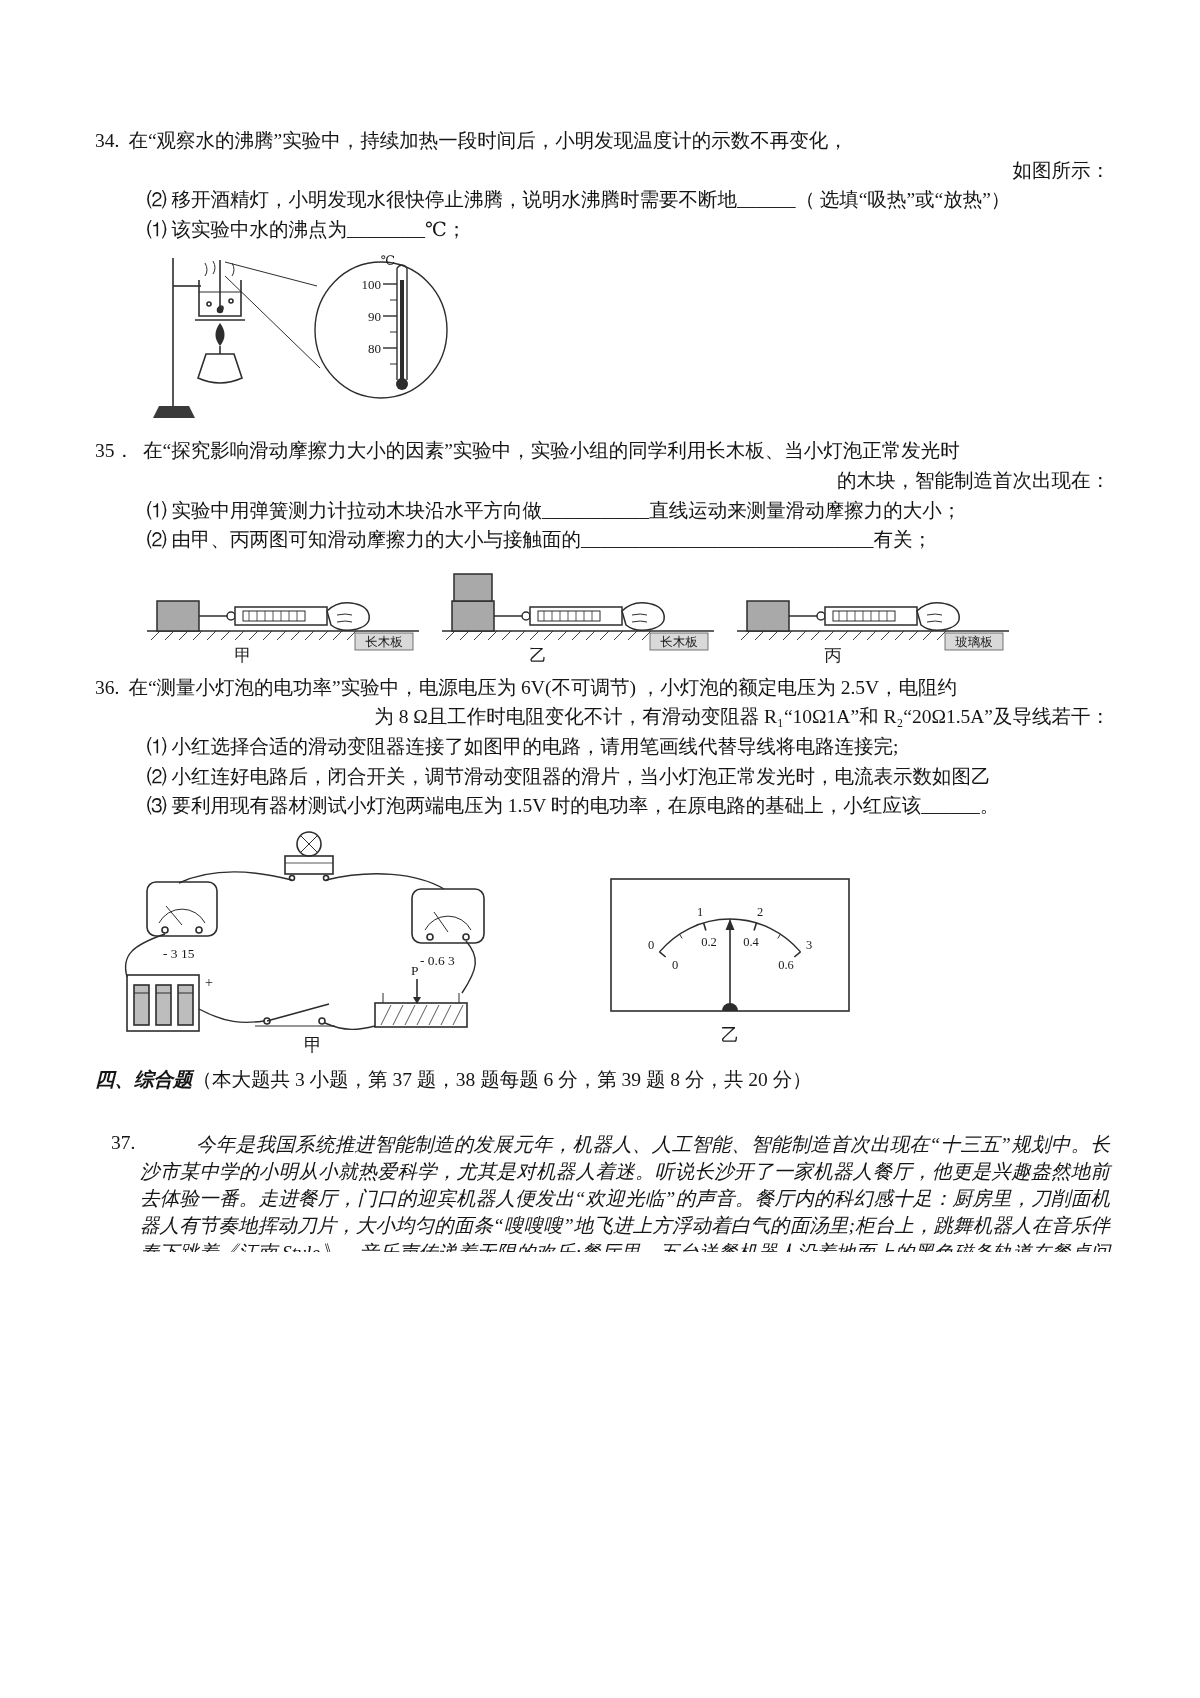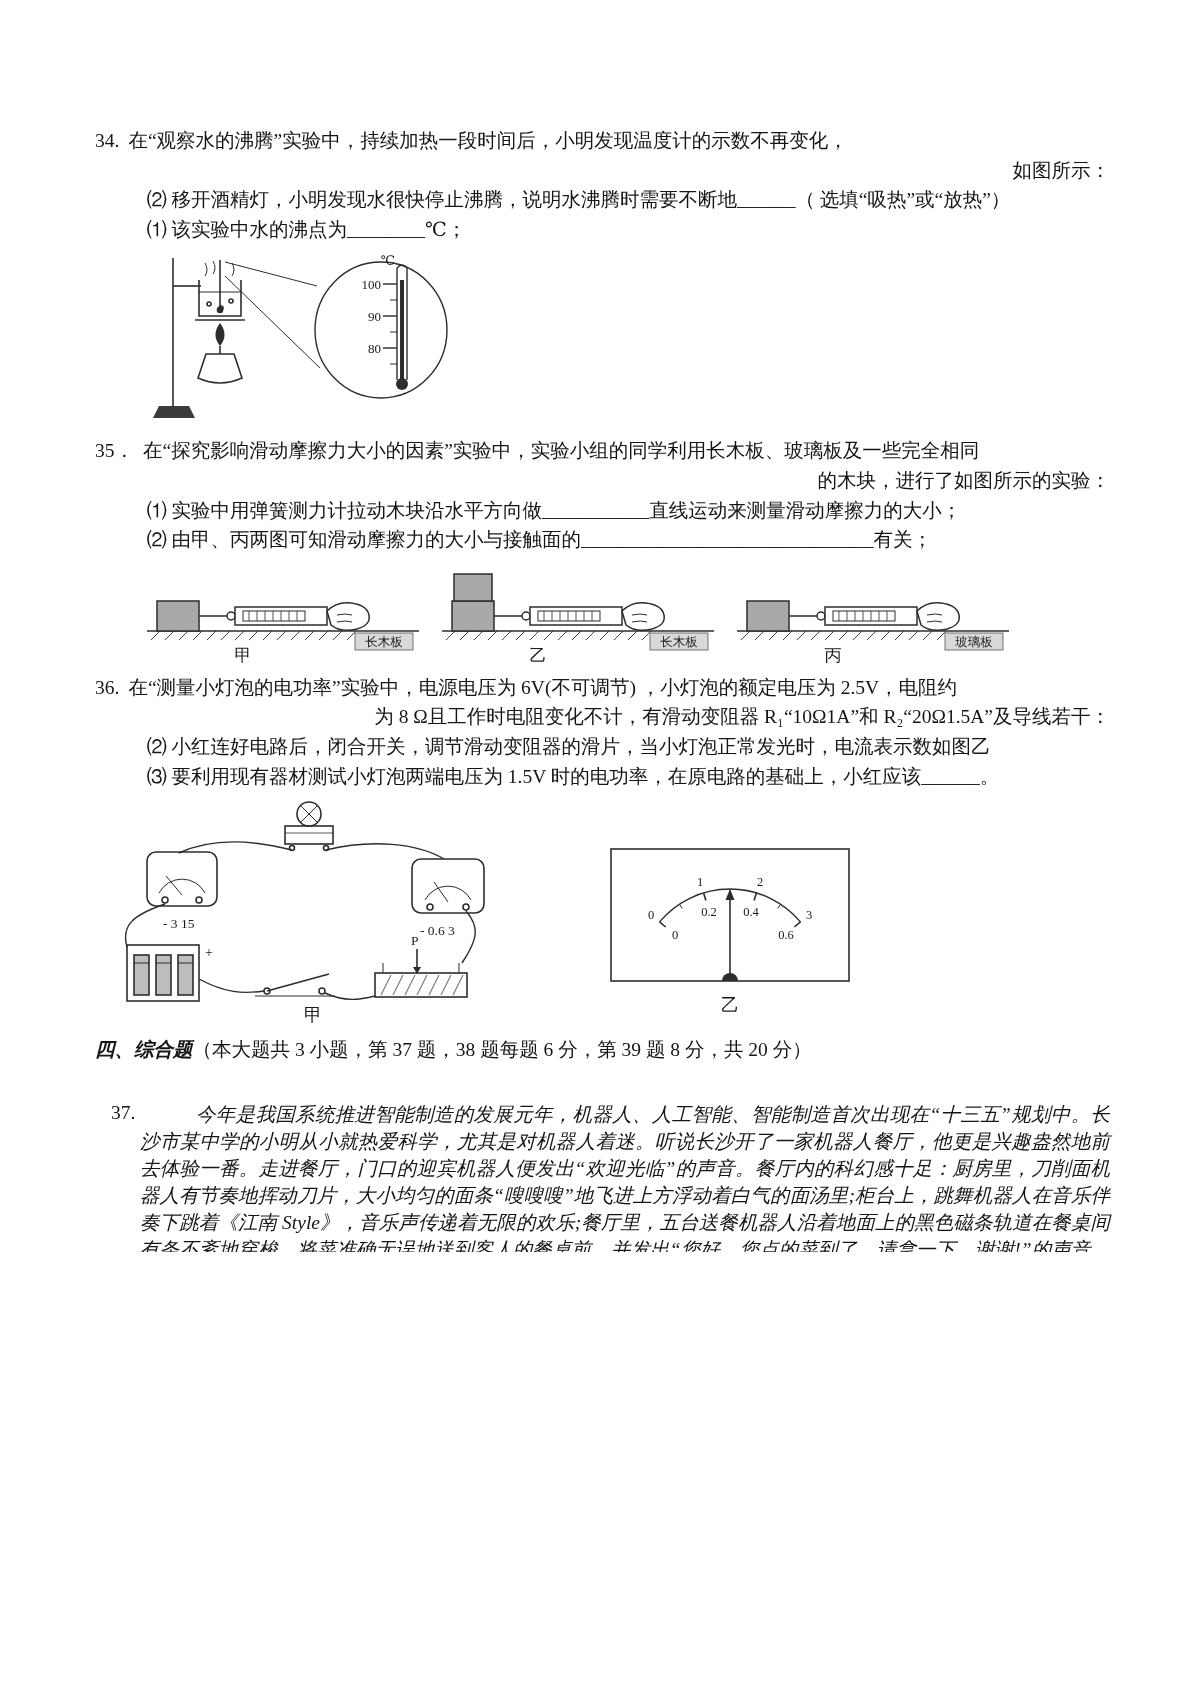--- a/index.html
+++ b/index.html
@@ -77,22 +77,22 @@
             <text x="252" y="13">℃</text>
             <text x="238" y="37">100</text>
             <text x="238" y="69">90</text>
             <text x="238" y="101">80</text>
           </g>
         </svg>
       </figure>
     </section>
 
     <section>
-      <div class="line"><span class="qnum">35．</span><span>在“探究影响滑动摩擦力大小的因素”实验中，实验小组的同学利用长木板、玻璃板及一些完全相同</span></div>
-      <div class="line ind1">的木块，进行了如图所示的实验：</div>
+      <div class="line"><span class="qnum">35．</span><span>在“探究影响滑动摩擦力大小的因素”实验中，实验小组的同学利用长木板、当小灯泡正常发光时</span></div>
+      <div class="line ind1">的木块，智能制造首次出现在：</div>
       <div class="line ind2">⑴ 实验中用弹簧测力计拉动木块沿水平方向做___________直线运动来测量滑动摩擦力的大小；</div>
       <div class="line ind2">⑵ 由甲、丙两图可知滑动摩擦力的大小与接触面的______________________________有关；</div>
 
       <figure class="fig35">
 
         <svg width="285" height="100" viewBox="0 0 285 100">
           <g stroke="#2d2d2d" fill="none" stroke-width="1.5">
             <line x1="6" y1="64" x2="278" y2="64"></line>
             <path stroke-width="0.9" d="M10 73 l9 -9 M24 73 l9 -9 M38 73 l9 -9 M52 73 l9 -9 M66 73 l9 -9 M80 73 l9 -9 M94 73 l9 -9 M108 73 l9 -9 M122 73 l9 -9 M136 73 l9 -9 M150 73 l9 -9 M164 73 l9 -9 M178 73 l9 -9 M192 73 l9 -9 M206 73 l9 -9"></path>
             <rect x="16" y="34" width="42" height="30" fill="#a9a9a9"></rect>
@@ -144,20 +144,21 @@
           </g>
           <text x="102" y="94" font-size="17" fill="#1a1a1a" text-anchor="middle">丙</text>
           <text x="243" y="79" font-size="12.5" fill="#1a1a1a" text-anchor="middle">玻璃板</text>
         </svg>
       </figure>
     </section>
 
     <section>
       <div class="line"><span class="qnum">36.</span><span>在“测量小灯泡的电功率”实验中，电源电压为 6V(不可调节) ，小灯泡的额定电压为 2.5V，电阻约</span></div>
       <div class="line ind1">为 8 Ω且工作时电阻变化不计，有滑动变阻器 R₁“10Ω1A”和 R₂“20Ω1.5A”及导线若干：</div>
+      <div class="line ind2">⑴ 小红选择合适的滑动变阻器连接了如图甲的电路，请用笔画线代替导线将电路连接完;</div>
       <div class="line ind2">⑵ 小红连好电路后，闭合开关，调节滑动变阻器的滑片，当小灯泡正常发光时，电流表示数如图乙</div>
       <div class="line ind2">⑶ 要利用现有器材测试小灯泡两端电压为 1.5V 时的电功率，在原电路的基础上，小红应该______。</div>
 
       <figure class="fig36">
 
         <svg width="430" height="228" viewBox="0 0 430 228">
           <g stroke="#2d2d2d" fill="none" stroke-width="1.6">
 
             <g>
               <circle cx="192" cy="17" r="12"></circle>

